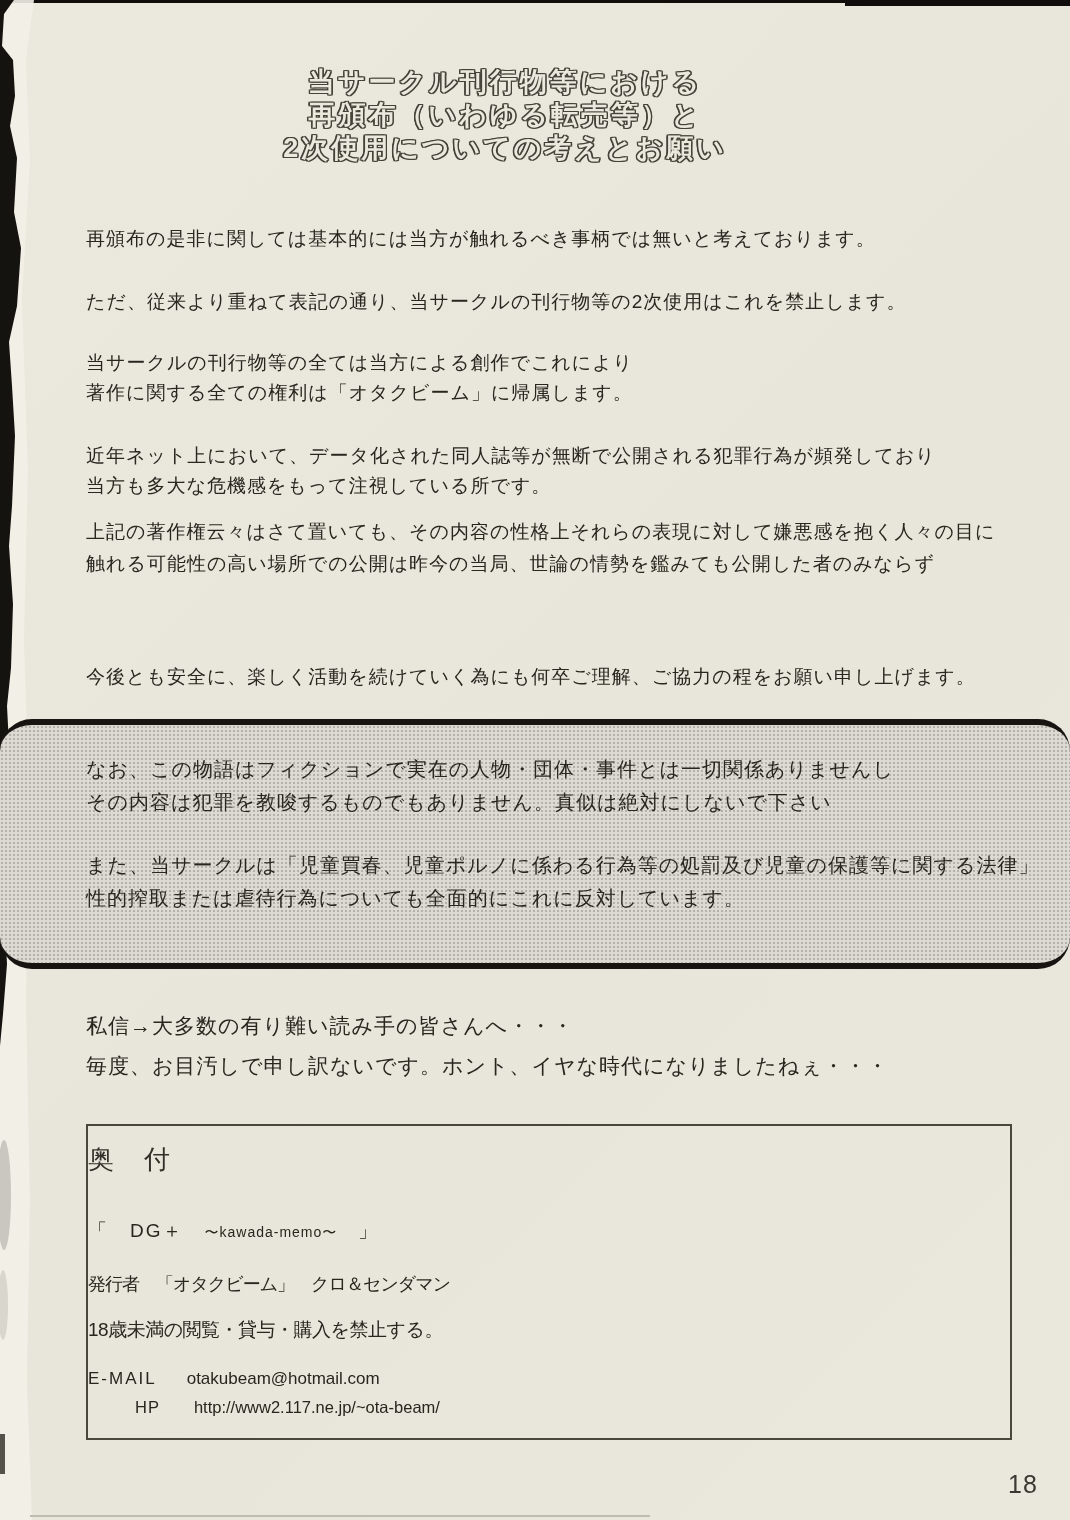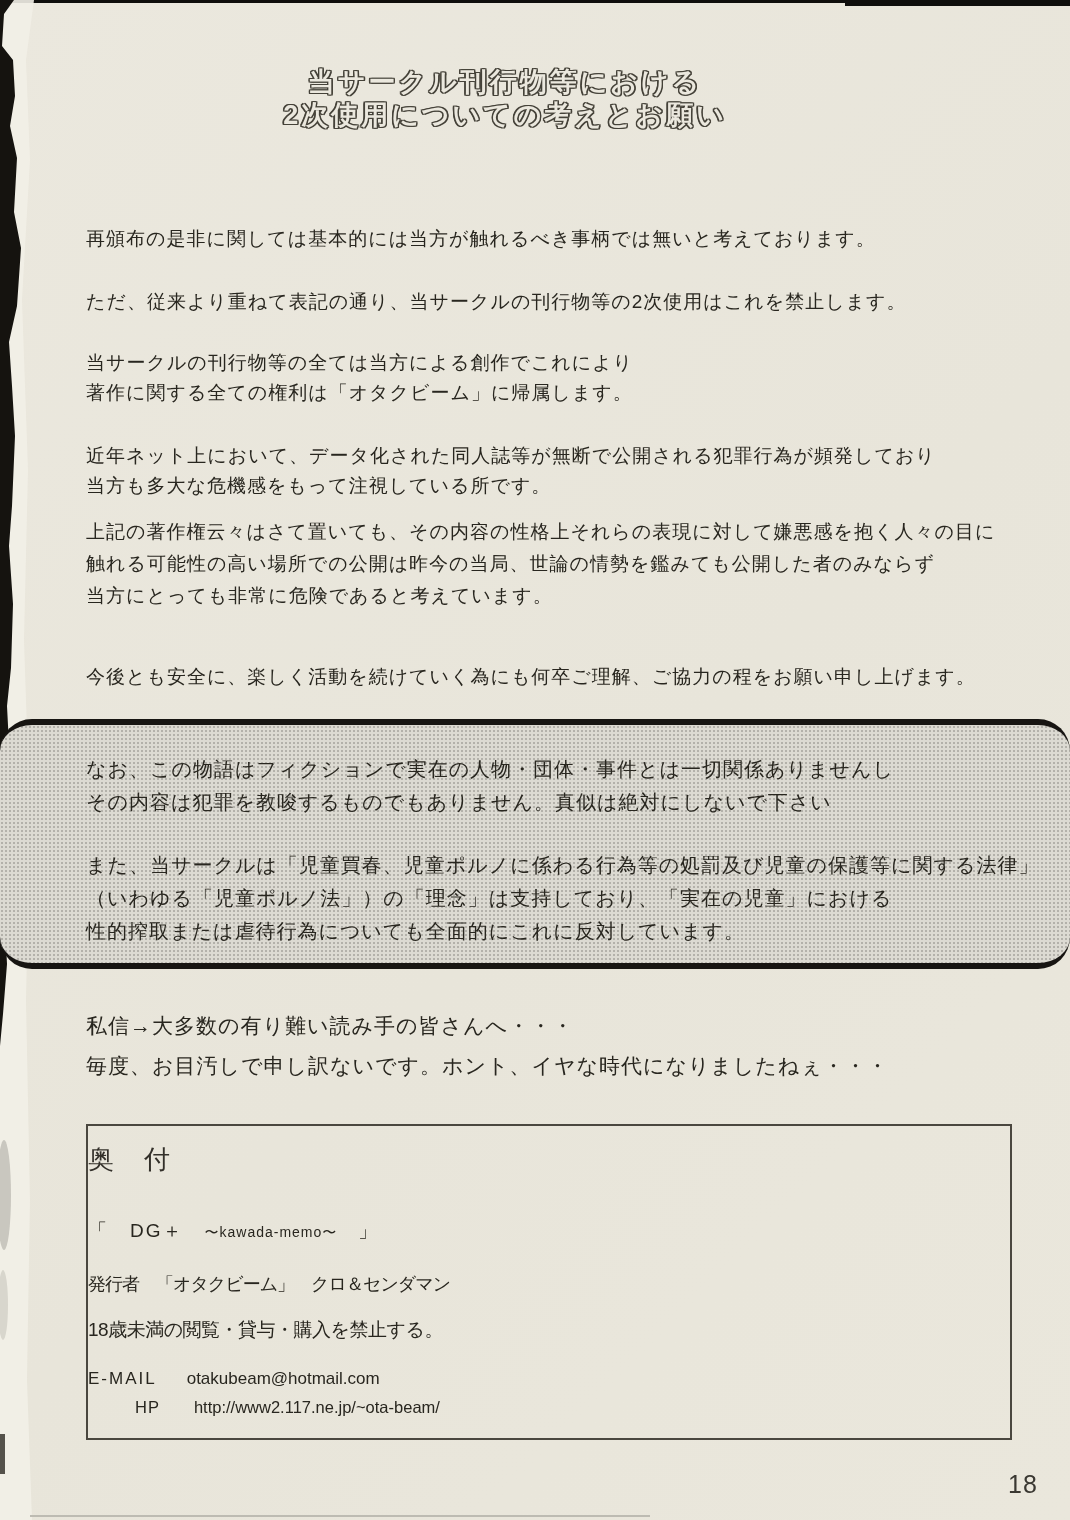--- a/index.html
+++ b/index.html
@@ -77,54 +77,53 @@
     <path d="M0,0 L34,0 L26,60 L30,160 L22,300 L28,470 L24,640 L30,820 L26,1000 L30,1200 L27,1380 L32,1520 L0,1520 Z" fill="#f2efe7" opacity="0.9"></path>
     <path d="M0,0 L14,0 L4,14 L2,46 L13,60 L15,96 L10,126 L17,158 L14,212 L21,248 L17,306 L9,342 L12,386 L15,436 L12,506 L9,546 L13,604 L11,668 L7,706 L10,764 L6,826 L4,906 L7,964 L3,1014 L0,1046 Z" fill="#15130f"></path>
     <ellipse cx="4" cy="1195" rx="7" ry="55" fill="#c9c7bf"></ellipse>
     <ellipse cx="3" cy="1305" rx="5" ry="35" fill="#d8d6cd"></ellipse>
     <rect x="0" y="1434" width="5" height="40" fill="#55524b"></rect>
   </svg>
   <div class="bottom-faint"></div>
 
   <div class="title">
     <div class="title-line">当サークル刊行物等における</div>
+    <div class="title-line">再頒布（いわゆる転売等）と</div>
     <div class="title-line">2次使用についての考えとお願い</div>
   </div>
 
   <div class="para" style="top:224px">
     <div class="line">再頒布の是非に関しては基本的には当方が触れるべき事柄では無いと考えております。</div>
   </div>
   <div class="para" style="top:287px">
     <div class="line">ただ、従来より重ねて表記の通り、当サークルの刊行物等の2次使用はこれを禁止します。</div>
   </div>
   <div class="para" style="top:348px">
     <div class="line">当サークルの刊行物等の全ては当方による創作でこれにより</div>
     <div class="line">著作に関する全ての権利は「オタクビーム」に帰属します。</div>
   </div>
   <div class="para" style="top:441px">
     <div class="line">近年ネット上において、データ化された同人誌等が無断で公開される犯罪行為が頻発しており</div>
     <div class="line">当方も多大な危機感をもって注視している所です。</div>
   </div>
   <div class="para p5" style="top:516px">
     <div class="line">上記の著作権云々はさて置いても、その内容の性格上それらの表現に対して嫌悪感を抱く人々の目に</div>
     <div class="line">触れる可能性の高い場所での公開は昨今の当局、世論の情勢を鑑みても公開した者のみならず</div>
-    <div class="line">当方にとっても非常に危険であると考えています。</div>
   </div>
   <div class="para" style="top:662px">
     <div class="line">今後とも安全に、楽しく活動を続けていく為にも何卒ご理解、ご協力の程をお願い申し上げます。</div>
   </div>
 
   <div class="band">
     <div class="bpara">
       <div class="line">なお、この物語はフィクションで実在の人物・団体・事件とは一切関係ありませんし</div>
       <div class="line">その内容は犯罪を教唆するものでもありません。真似は絶対にしないで下さい</div>
     </div>
     <div class="bpara bpara2">
       <div class="line">また、当サークルは「児童買春、児童ポルノに係わる行為等の処罰及び児童の保護等に関する法律」</div>
-      <div class="line">（いわゆる「児童ポルノ法」）の「理念」は支持しており、「実在の児童」における</div>
       <div class="line">性的搾取または虐待行為についても全面的にこれに反対しています。</div>
     </div>
   </div>
 
   <div class="note">
     <div class="line">私信→大多数の有り難い読み手の皆さんへ・・・</div>
     <div class="line">毎度、お目汚しで申し訳ないです。ホント、イヤな時代になりましたねぇ・・・</div>
   </div>
 
   <div class="colophon">

